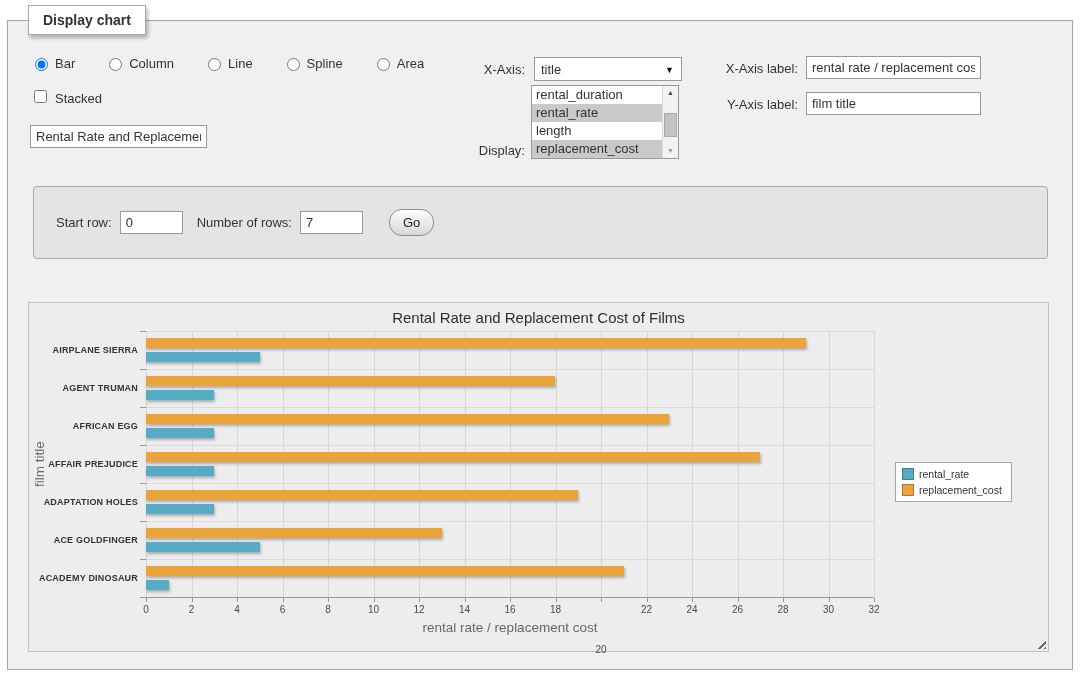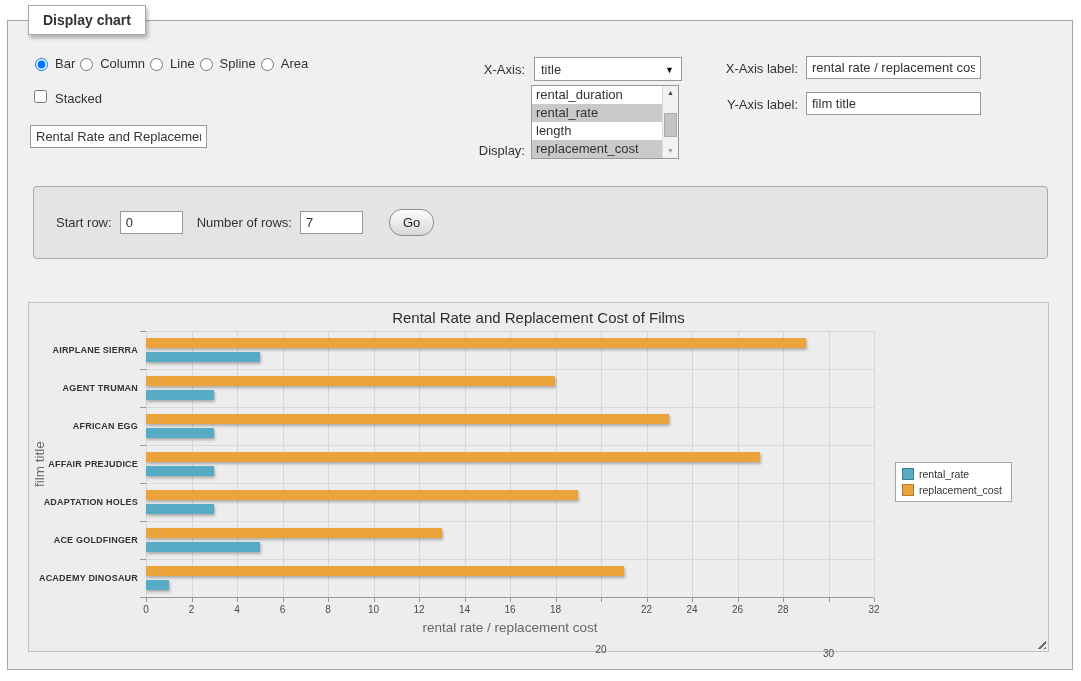--- a/index.html
+++ b/index.html
@@ -12,21 +12,21 @@
   .fieldset {
     position:absolute; left:7px; top:20px; width:1066px; height:650px;
     background:#f0f0f0; border:1px solid #a6a6a6;
   }
   .legend-box {
     position:absolute; left:28px; top:5px; z-index:3;
     background:#fff; border:1px solid #a9a9a9; padding:6px 14px;
     font-weight:bold; font-size:14px; color:#333;
     box-shadow:2px 3px 4px rgba(0,0,0,0.28);
   }
-  .radios { position:absolute; left:30px; top:55px; display:flex; gap:0; align-items:center; z-index:2; }
+  .radios { position:absolute; left:30px; top:55px; display:flex; gap:29px; align-items:center; z-index:2; }
   .radios label { display:flex; align-items:center; gap:4px; }
   .stacked { position:absolute; left:30px; top:87px; display:flex; align-items:flex-end; gap:5px; z-index:2; }
   input[type=text] {
     border:1px solid #999; background:#fff; font-family:"Liberation Sans",sans-serif;
     font-size:13px; color:#333; padding:3px 5px; height:23px;
   }
   .title-input { position:absolute; left:30px; top:125px; width:177px; z-index:2; }
   .lbl { position:absolute; text-align:right; color:#333; z-index:2; }
   .xaxis-lbl  { left:430px; top:62px;  width:95px; }
   .series-lbl { left:430px; top:143px; width:95px; }
@@ -221,21 +221,21 @@
       <div class="xtick" style="left: 75%;"></div>
       <div class="xtick-label" style="left: 75%;">24</div>
       <div class="gv" style="left: 81.25%;"></div>
       <div class="xtick" style="left: 81.25%;"></div>
       <div class="xtick-label" style="left: 81.25%;">26</div>
       <div class="gv" style="left: 87.5%;"></div>
       <div class="xtick" style="left: 87.5%;"></div>
       <div class="xtick-label" style="left: 87.5%;">28</div>
       <div class="gv" style="left: 93.75%;"></div>
       <div class="xtick" style="left: 93.75%;"></div>
-      <div class="xtick-label" style="left: 93.75%; margin-top: 44px;">30</div>
+      <div class="xtick-label" style="left: 93.75%;">30</div>
       <div class="gv" style="left: 100%;"></div>
       <div class="xtick" style="left: 100%;"></div>
       <div class="xtick-label" style="left: 100%;">32</div>
       <div class="xaxis-line"></div>
       <div class="bar" style="top: 7px; left: 0px; width: 90.5938%; background: rgb(235, 163, 59);"></div>
       <div class="bar" style="top: 21px; left: 0px; width: 15.5938%; background: rgb(87, 171, 196);"></div>
       <div class="cat-label" style="top: 14px;">AIRPLANE SIERRA</div>
       <div class="bar" style="top: 45px; left: 0px; width: 56.2187%; background: rgb(235, 163, 59);"></div>
       <div class="bar" style="top: 59px; left: 0px; width: 9.34375%; background: rgb(87, 171, 196);"></div>
       <div class="cat-label" style="top: 52px;">AGENT TRUMAN</div>

